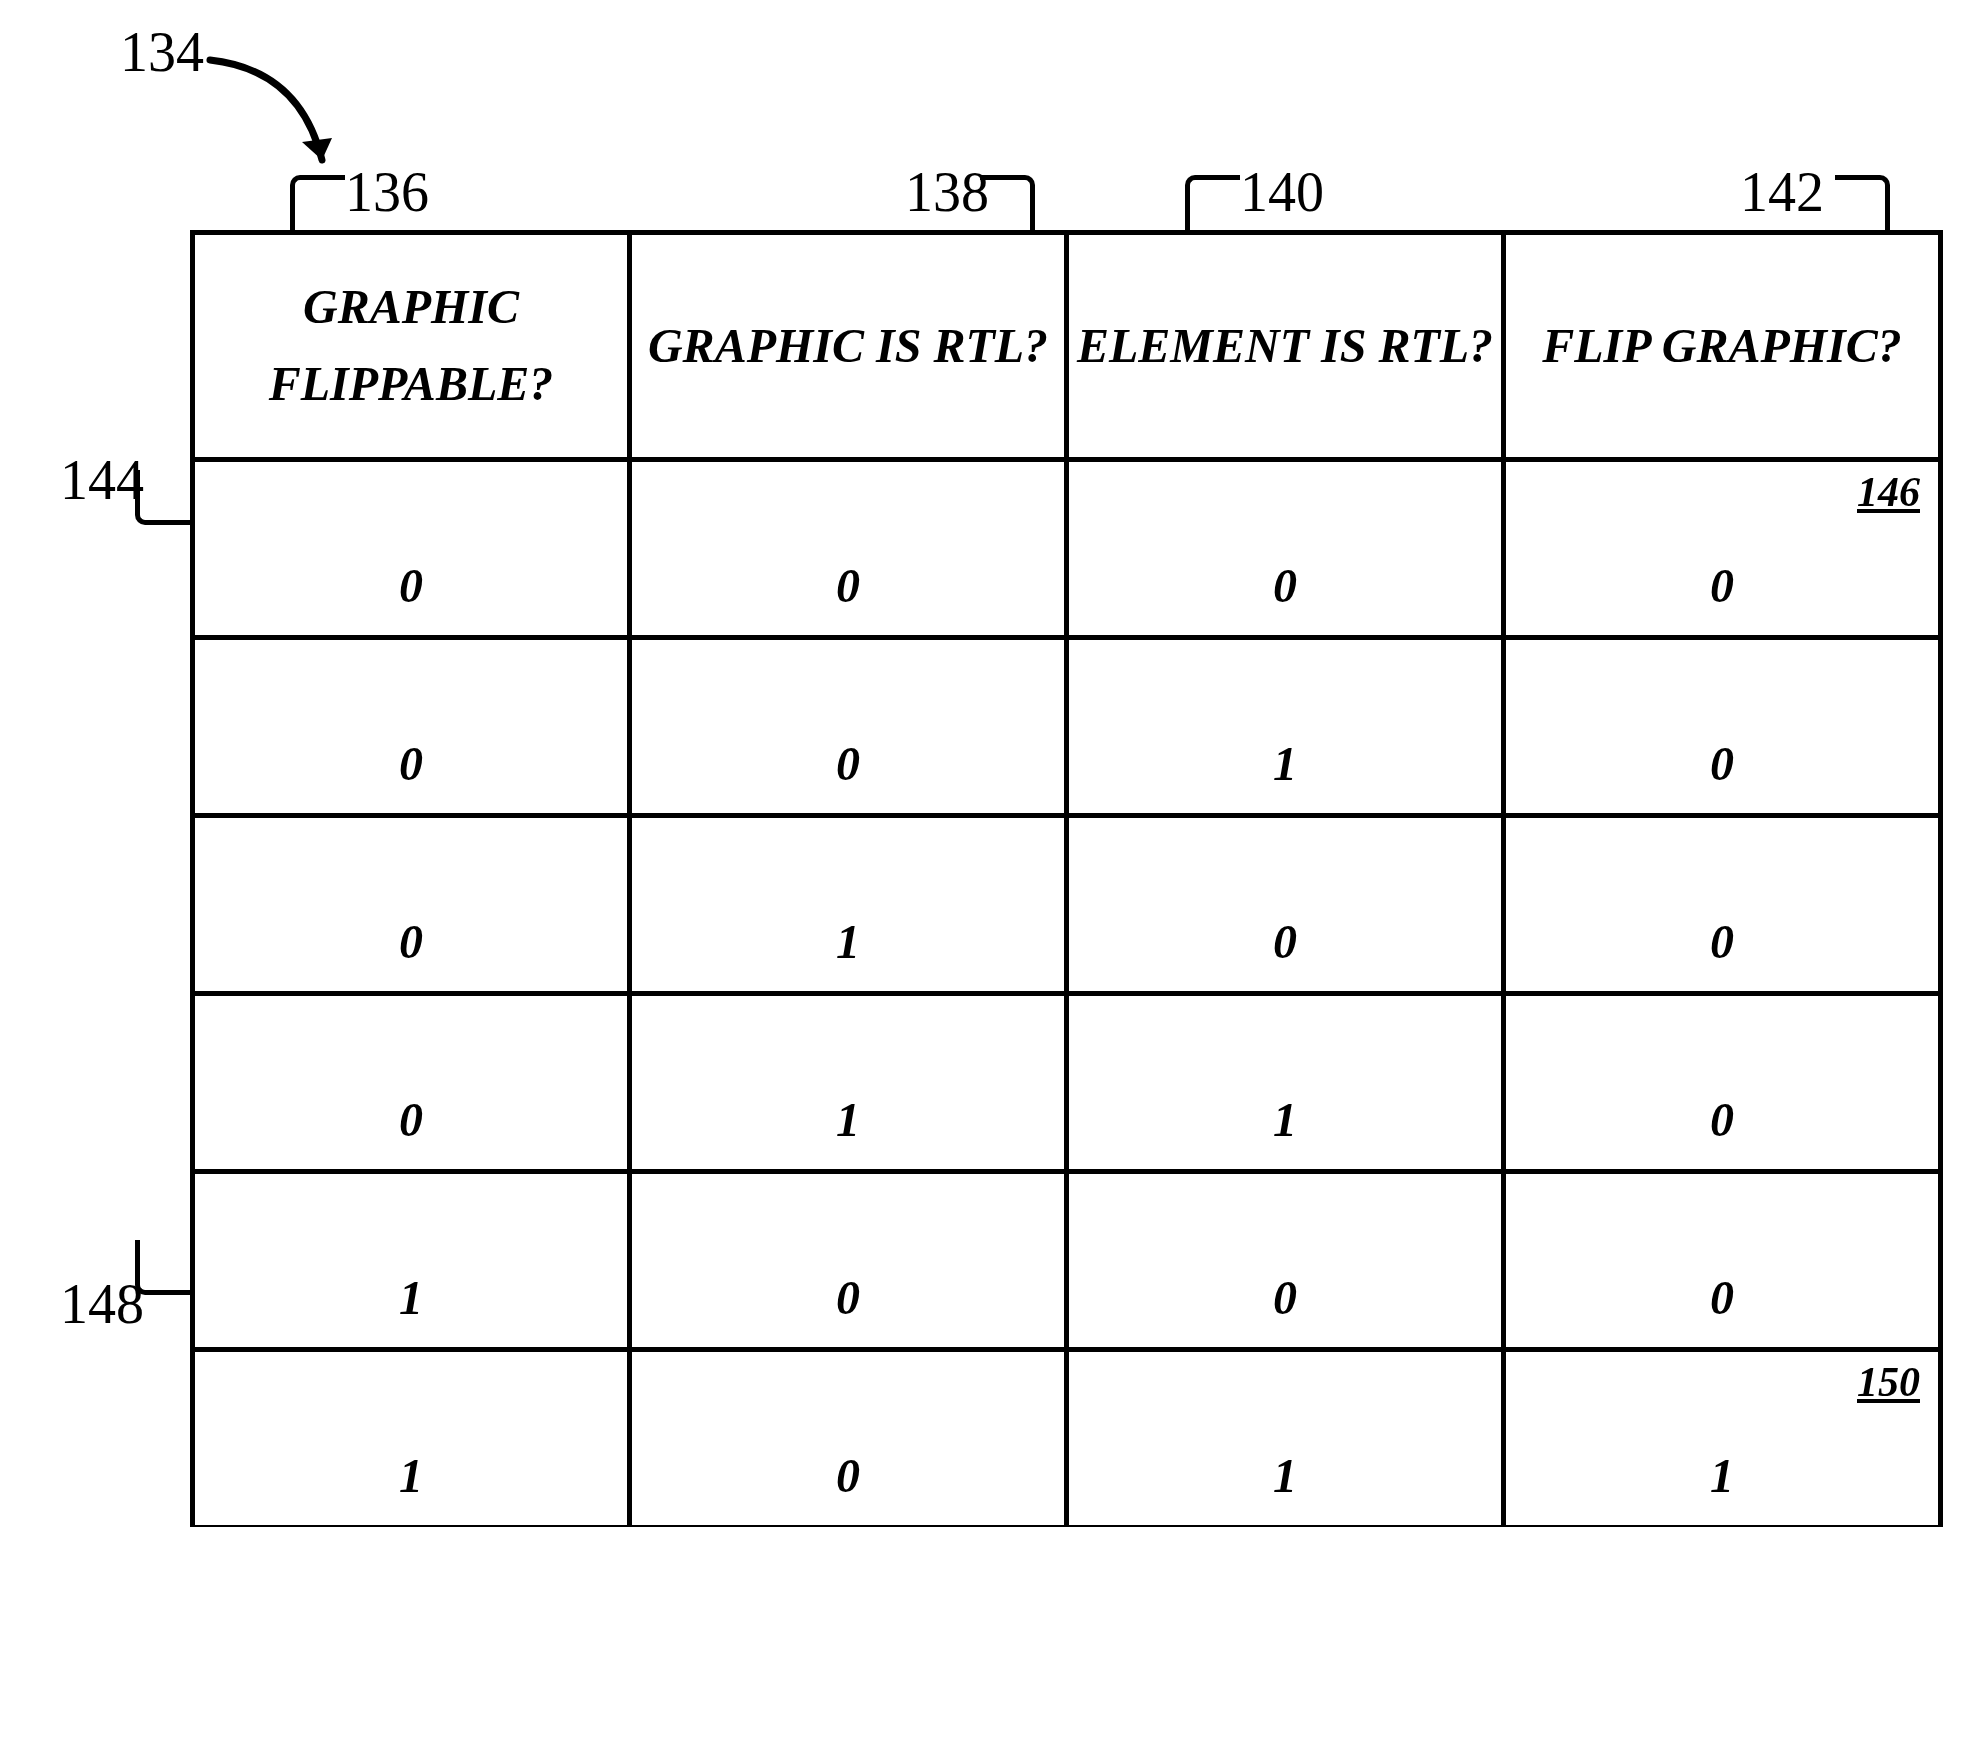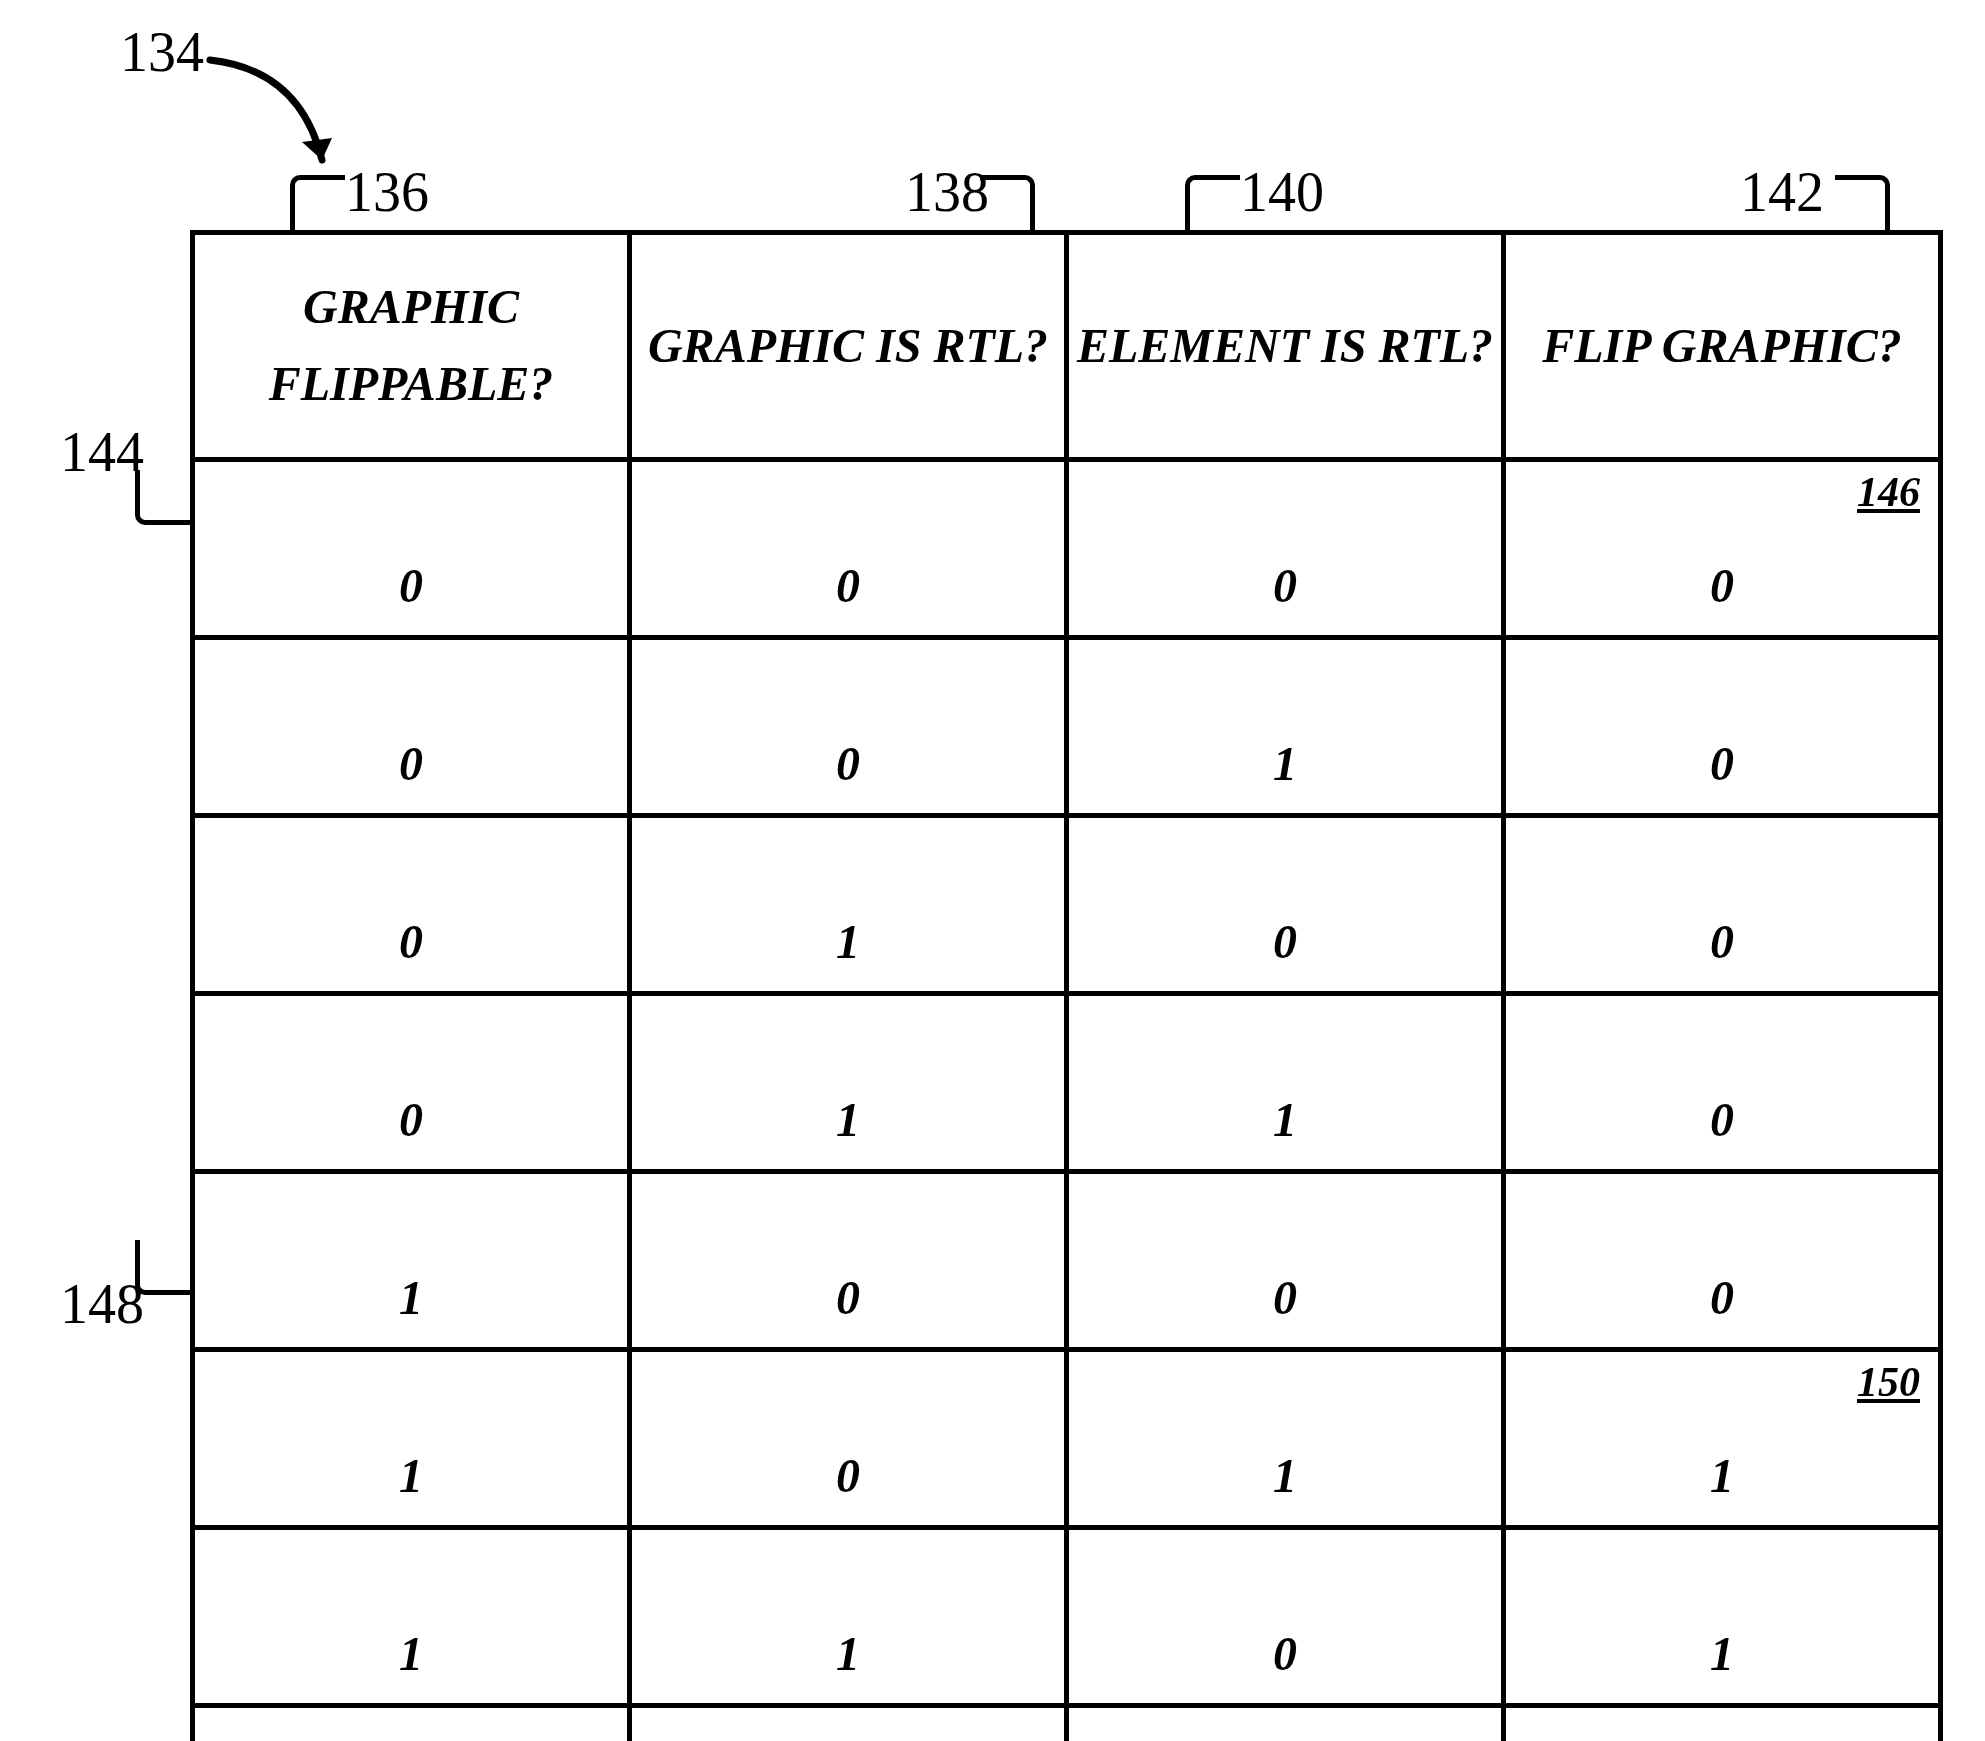--- a/index.html
+++ b/index.html
@@ -4,21 +4,21 @@
 <style>
   html, body {
     margin: 0;
     padding: 0;
     background: #ffffff;
     font-family: "Times New Roman", Times, serif;
   }
   .stage {
     position: relative;
     width: 1985px;
-    height: 1741px;
+    height: 1527px;
     background: #ffffff;
   }
 
   
   .outer-label {
     position: absolute;
     left: 120px;
     top: 20px;
     font-size: 56px;
     font-weight: 400;
@@ -120,21 +120,21 @@
 
   <div class="col-label" style="left:905px;">138</div>
   <div class="col-bracket right" style="left:980px;"></div>
 
   <div class="col-bracket left" style="left:1185px;"></div>
   <div class="col-label" style="left:1240px;text-align:right;">140</div>
 
   <div class="col-label" style="left:1740px;">142</div>
   <div class="col-bracket right" style="left:1835px;"></div>
 
-  <div class="row-label" style="top:420px;">144</div>
+  <div class="row-label" style="top:448px;">144</div>
   <div class="row-bracket down" style="top:470px;"></div>
 
   <div class="row-label" style="top:1272px;">148</div>
   <div class="row-bracket down" style="top:1240px;"></div>
 
   <table class="truth-table">
     <thead>
       <tr>
         <th><span>GRAPHIC FLIPPABLE?</span></th>
         <th><span>GRAPHIC IS RTL?</span></th>

